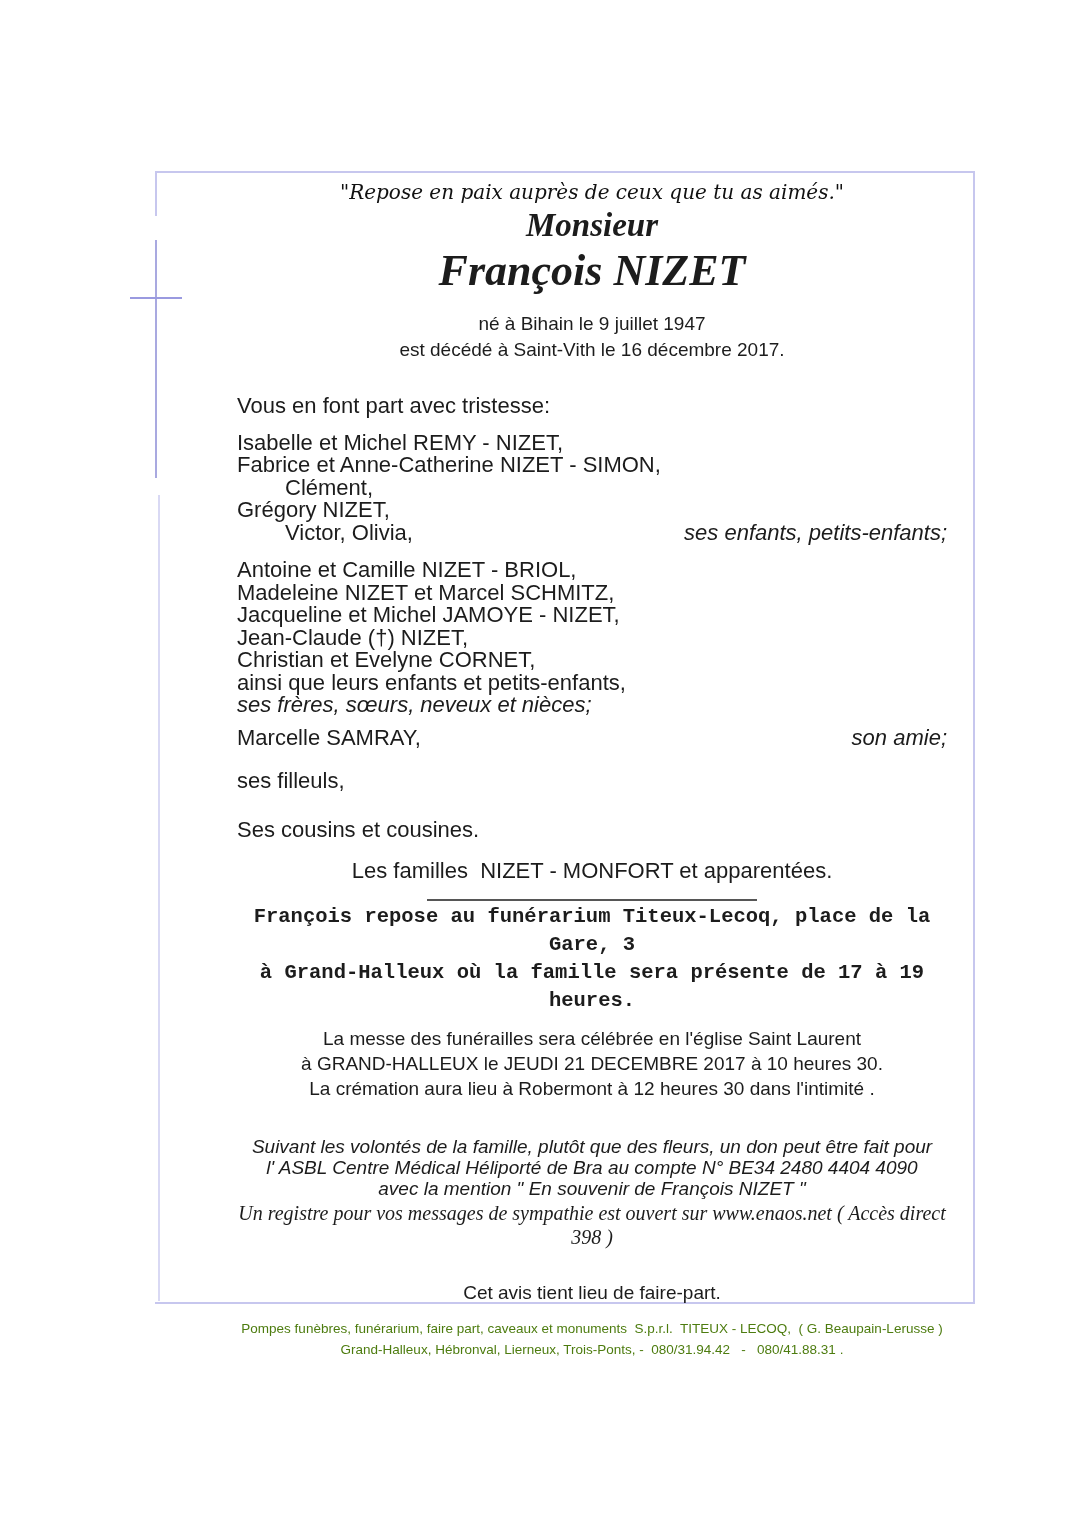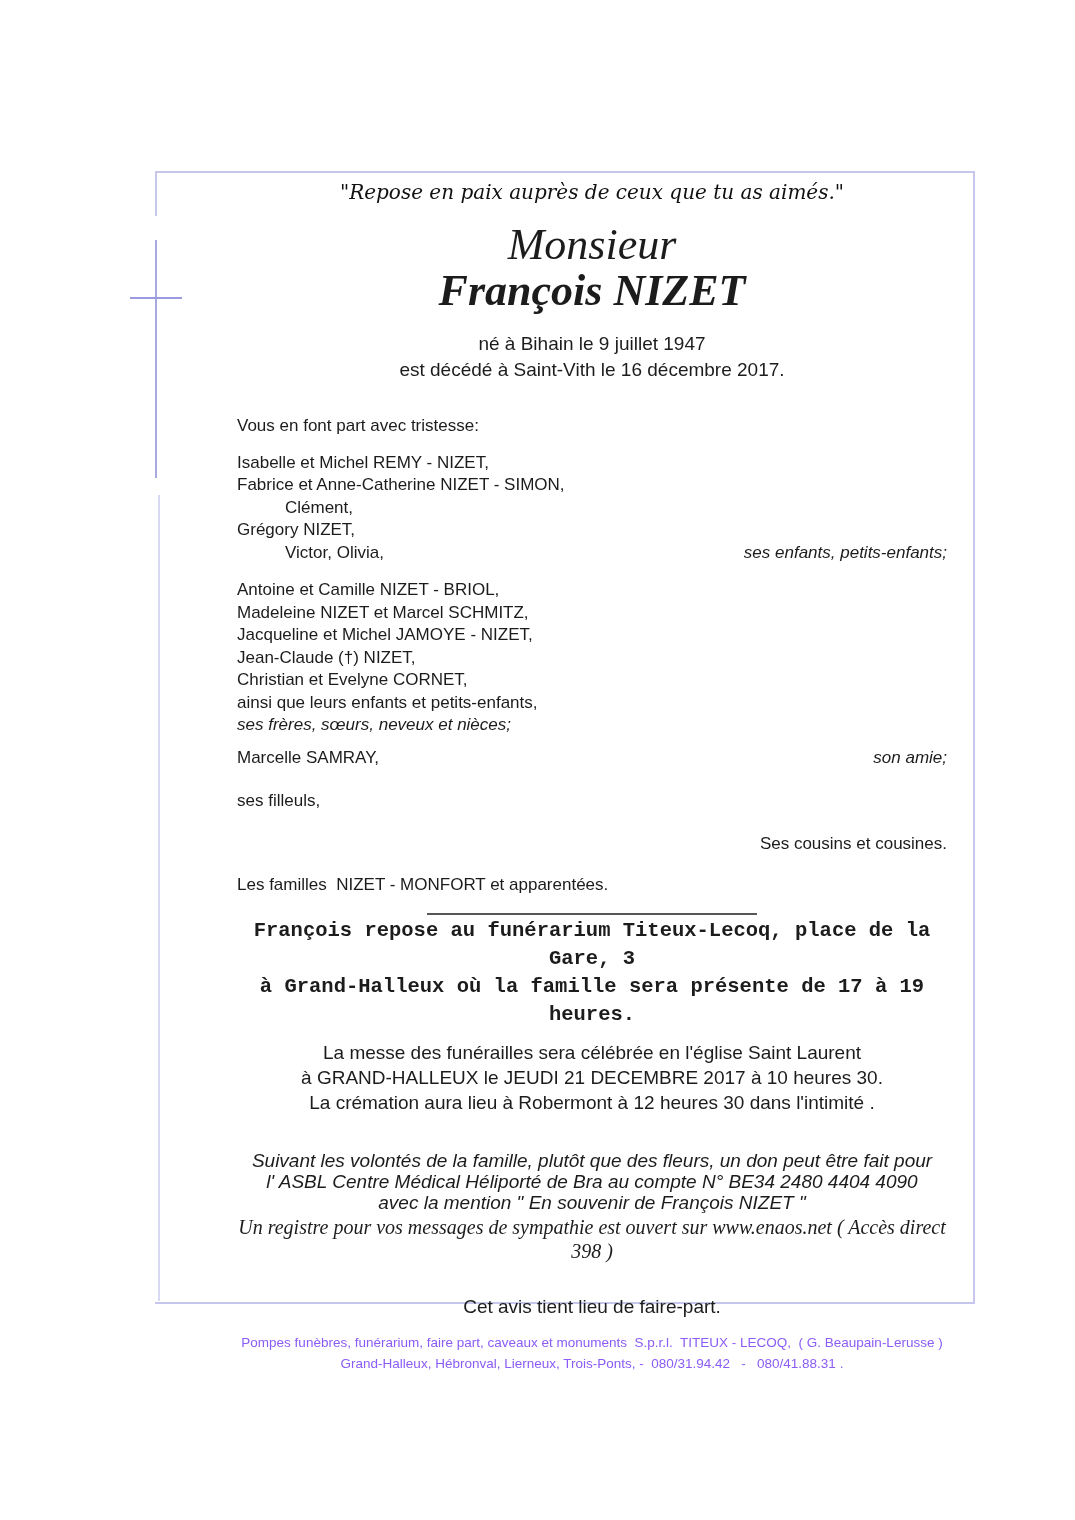--- a/index.html
+++ b/index.html
@@ -42,46 +42,45 @@
 
   .quote {
     font-family: "DejaVu Serif", serif;
     font-style: italic;
     font-size: 20px;
     line-height: 26px;
     color: #111;
   }
   .salutation {
     font-family: "Liberation Serif", serif;
-    font-weight: normal;
+    font-weight: bold;
     font-style: italic;
-    font-size: 44px;
+    font-size: 33px;
     line-height: 40px;
-    margin-top: 20px;
   }
   .deceased-name {
     font-family: "Liberation Serif", serif;
     font-weight: bold;
     font-style: italic;
     font-size: 44px;
     line-height: 52px;
   }
   .vitals { margin-top: 14px; font-size: 19px; line-height: 26px; }
 
-  .body-text { font-size: 17px; line-height: 22.5px; }
+  .body-text { font-size: 22px; line-height: 22.5px; }
   .announce { margin-top: 32px; }
   .group-children { margin-top: 14px; }
   .group-siblings { margin-top: 15px; }
   .indent { padding-left: 48px; }
   .row { display: flex; justify-content: space-between; align-items: baseline; }
   .right-label { font-style: italic; text-align: left; }
   .friend-row { margin-top: 10px; }
   .godchildren { margin-top: 21px; }
-  .cousins { margin-top: 20px; text-align: right; }
-  .families { margin-top: 19px; }
+  .cousins { margin-top: 26px; }
+  .families { margin-top: 19px; text-align: center; }
 
   .divider {
     width: 330px; height: 2px;
     background: #565656;
     margin: 16px auto 0 auto;
   }
   .repose {
     margin-top: 2px;
     font-family: Liberation Mono, monospace;
     font-weight: bold;
@@ -91,21 +90,21 @@
   .mass { margin-top: 11px; font-size: 19px; line-height: 25px; }
   .donation { margin-top: 35px; font-size: 19px; line-height: 21px; font-style: italic; }
   .register {
     margin-top: 2px;
     font-family: "Liberation Serif", serif;
     font-style: italic;
     font-size: 20px;
     line-height: 24px;
   }
   .notice { margin-top: 32px; font-size: 19px; line-height: 24px; }
-  .footer { margin-top: 13px; font-size: 13.5px; line-height: 21px; color: #8b5cf6; }
+  .footer { margin-top: 13px; font-size: 13.5px; line-height: 21px; color: #4d7c0f; }
 </style>
 </head>
 <body>
 
 <div class="sheet-border"></div>
 <div class="left-border-seg1"></div>
 <div class="left-border-seg2"></div>
 <div class="left-border-seg3"></div>
 <div class="crop-mark-h"></div>
 

